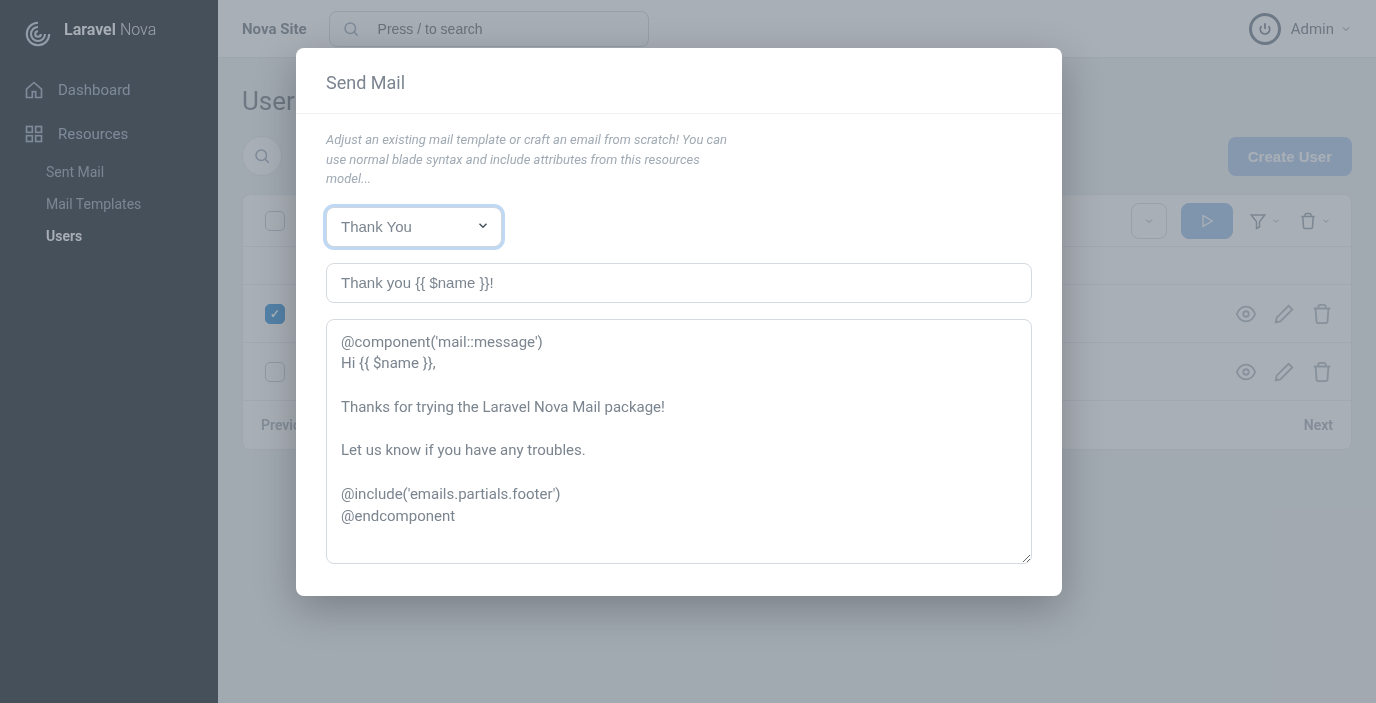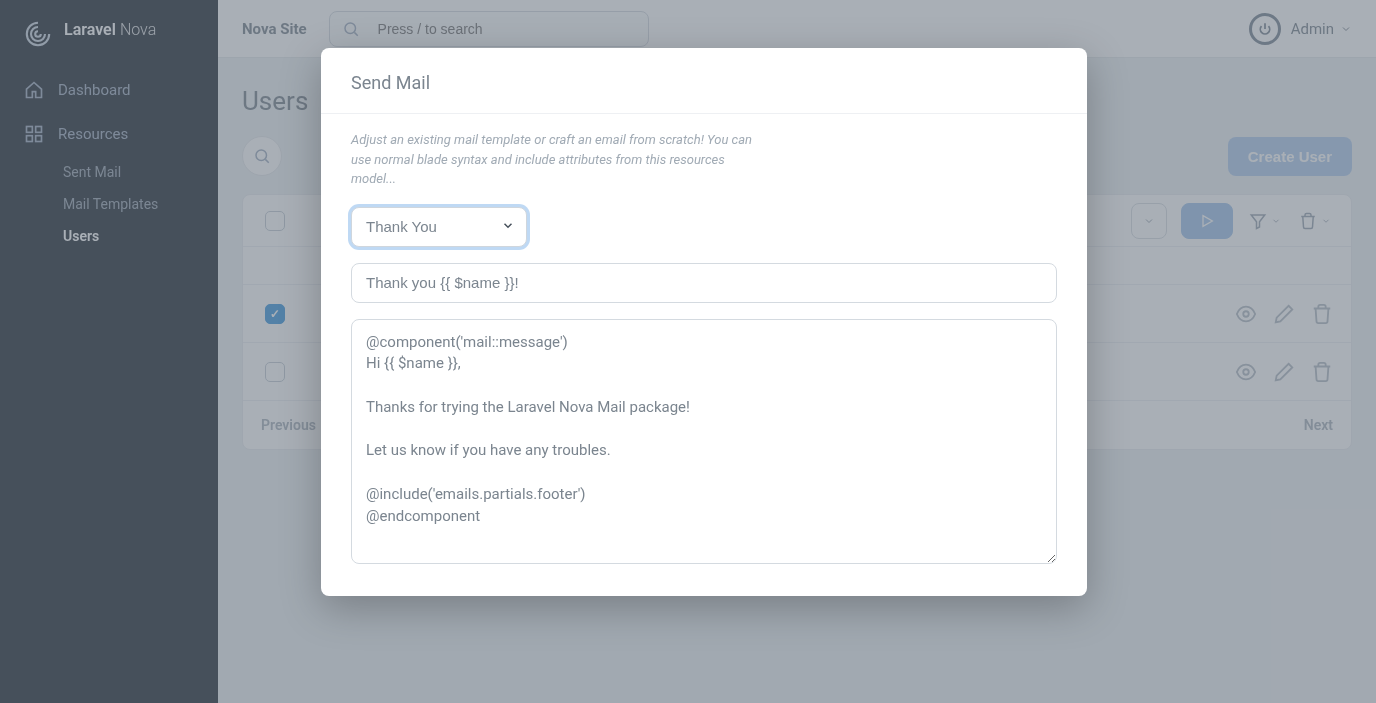--- a/index.html
+++ b/index.html
@@ -50,21 +50,22 @@
       color: #a0aec0;
       font-size: 15px;
       gap: 14px;
       cursor: pointer;
     }
     .nav-item svg {
       width: 20px;
       height: 20px;
     }
     .subnav {
-      padding-left: 63px;
+      padding-left: 26px;
+      margin-left: 20px;
     }
     .subnav-item {
       padding: 8px 0;
       color: #9aa5b1;
       font-size: 14px;
       cursor: pointer;
     }
     .subnav-item.active {
       color: #ffffff;
       font-weight: 600;
@@ -262,21 +263,21 @@
       font-weight: 600;
     }
     
     .overlay {
       position: absolute;
       inset: 0;
       background: rgba(99, 110, 122, 0.55);
     }
     .modal {
       position: absolute;
-      left: 321px;
+      left: 296px;
       top: 48px;
       width: 766px;
       background: #ffffff;
       border-radius: 8px;
       box-shadow: 0 12px 40px rgba(0,0,0,0.25);
       overflow: hidden;
     }
     .modal-head {
       padding: 24px 30px 20px;
       border-bottom: 1px solid #eef0f3;

